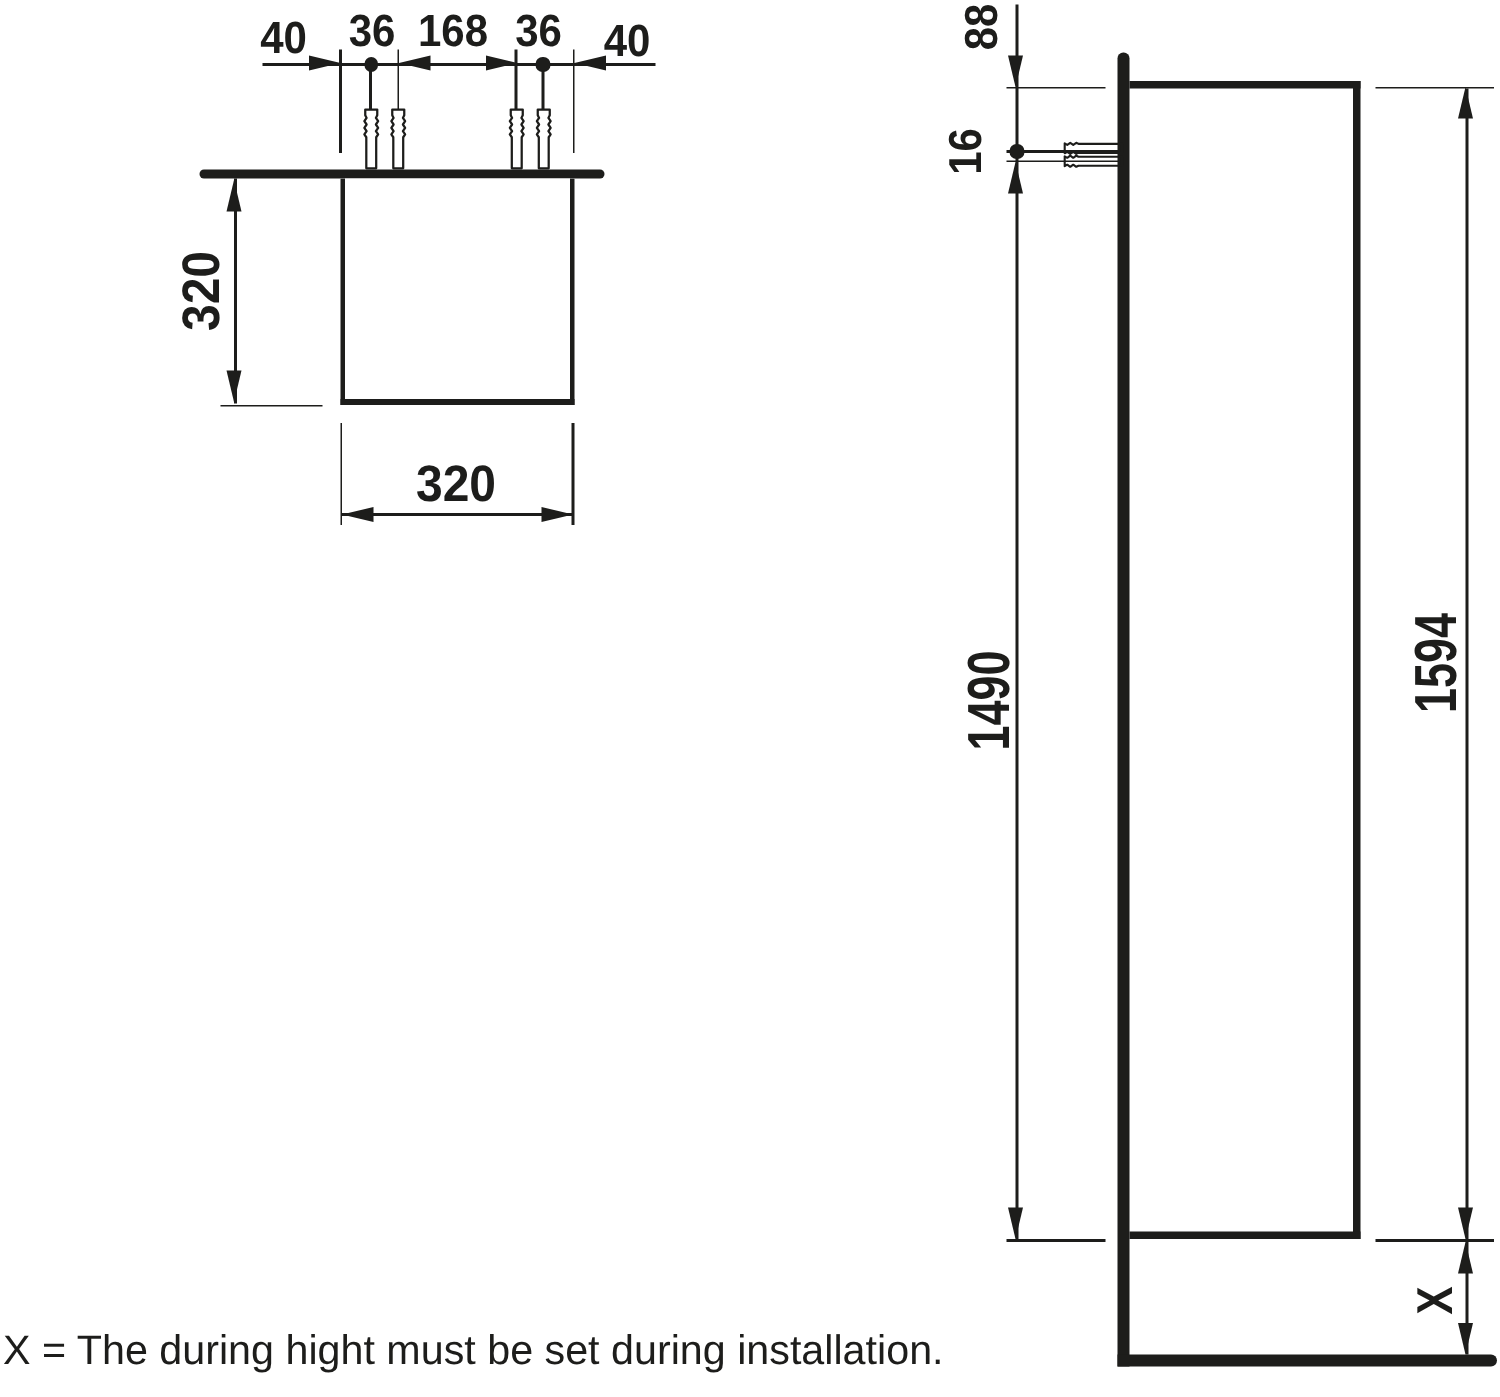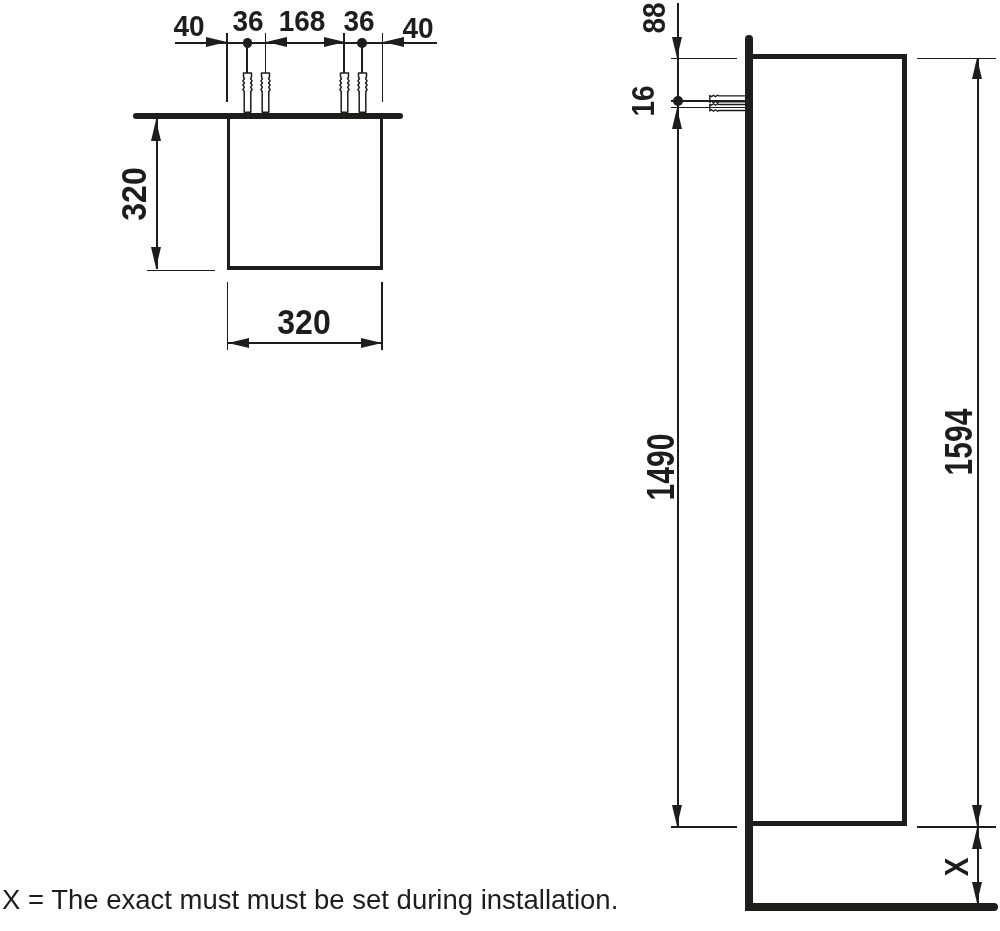--- a/index.html
+++ b/index.html
@@ -123,15 +123,15 @@
     <div class="ln" style="left:917px; top:57.5px;  width:79px; height:1.7px;"></div>
     <div class="ln" style="left:917px; top:826.4px; width:79px; height:1.7px;"></div>
     <div class="arr u" style="left:972.4px; top:58.2px;"></div>
     <div class="arr d" style="left:972.4px; top:804.6px;"></div>
     <div class="arr u" style="left:972.4px; top:828.4px;"></div>
     <div class="arr d" style="left:972.4px; top:881.8px;"></div>
     <div class="dim f30 vbig" style="left:958.5px; top:442px;">1594</div>
     <div class="dim f28 vx" style="left:956.5px; top:867px;">X</div>
   </div>
 
-  <div class="note">X = The exact must must be set during installation.</div>
+  <div class="note">X = The during hight must be set during installation.</div>
 
 </div>
 
 </body></html>

